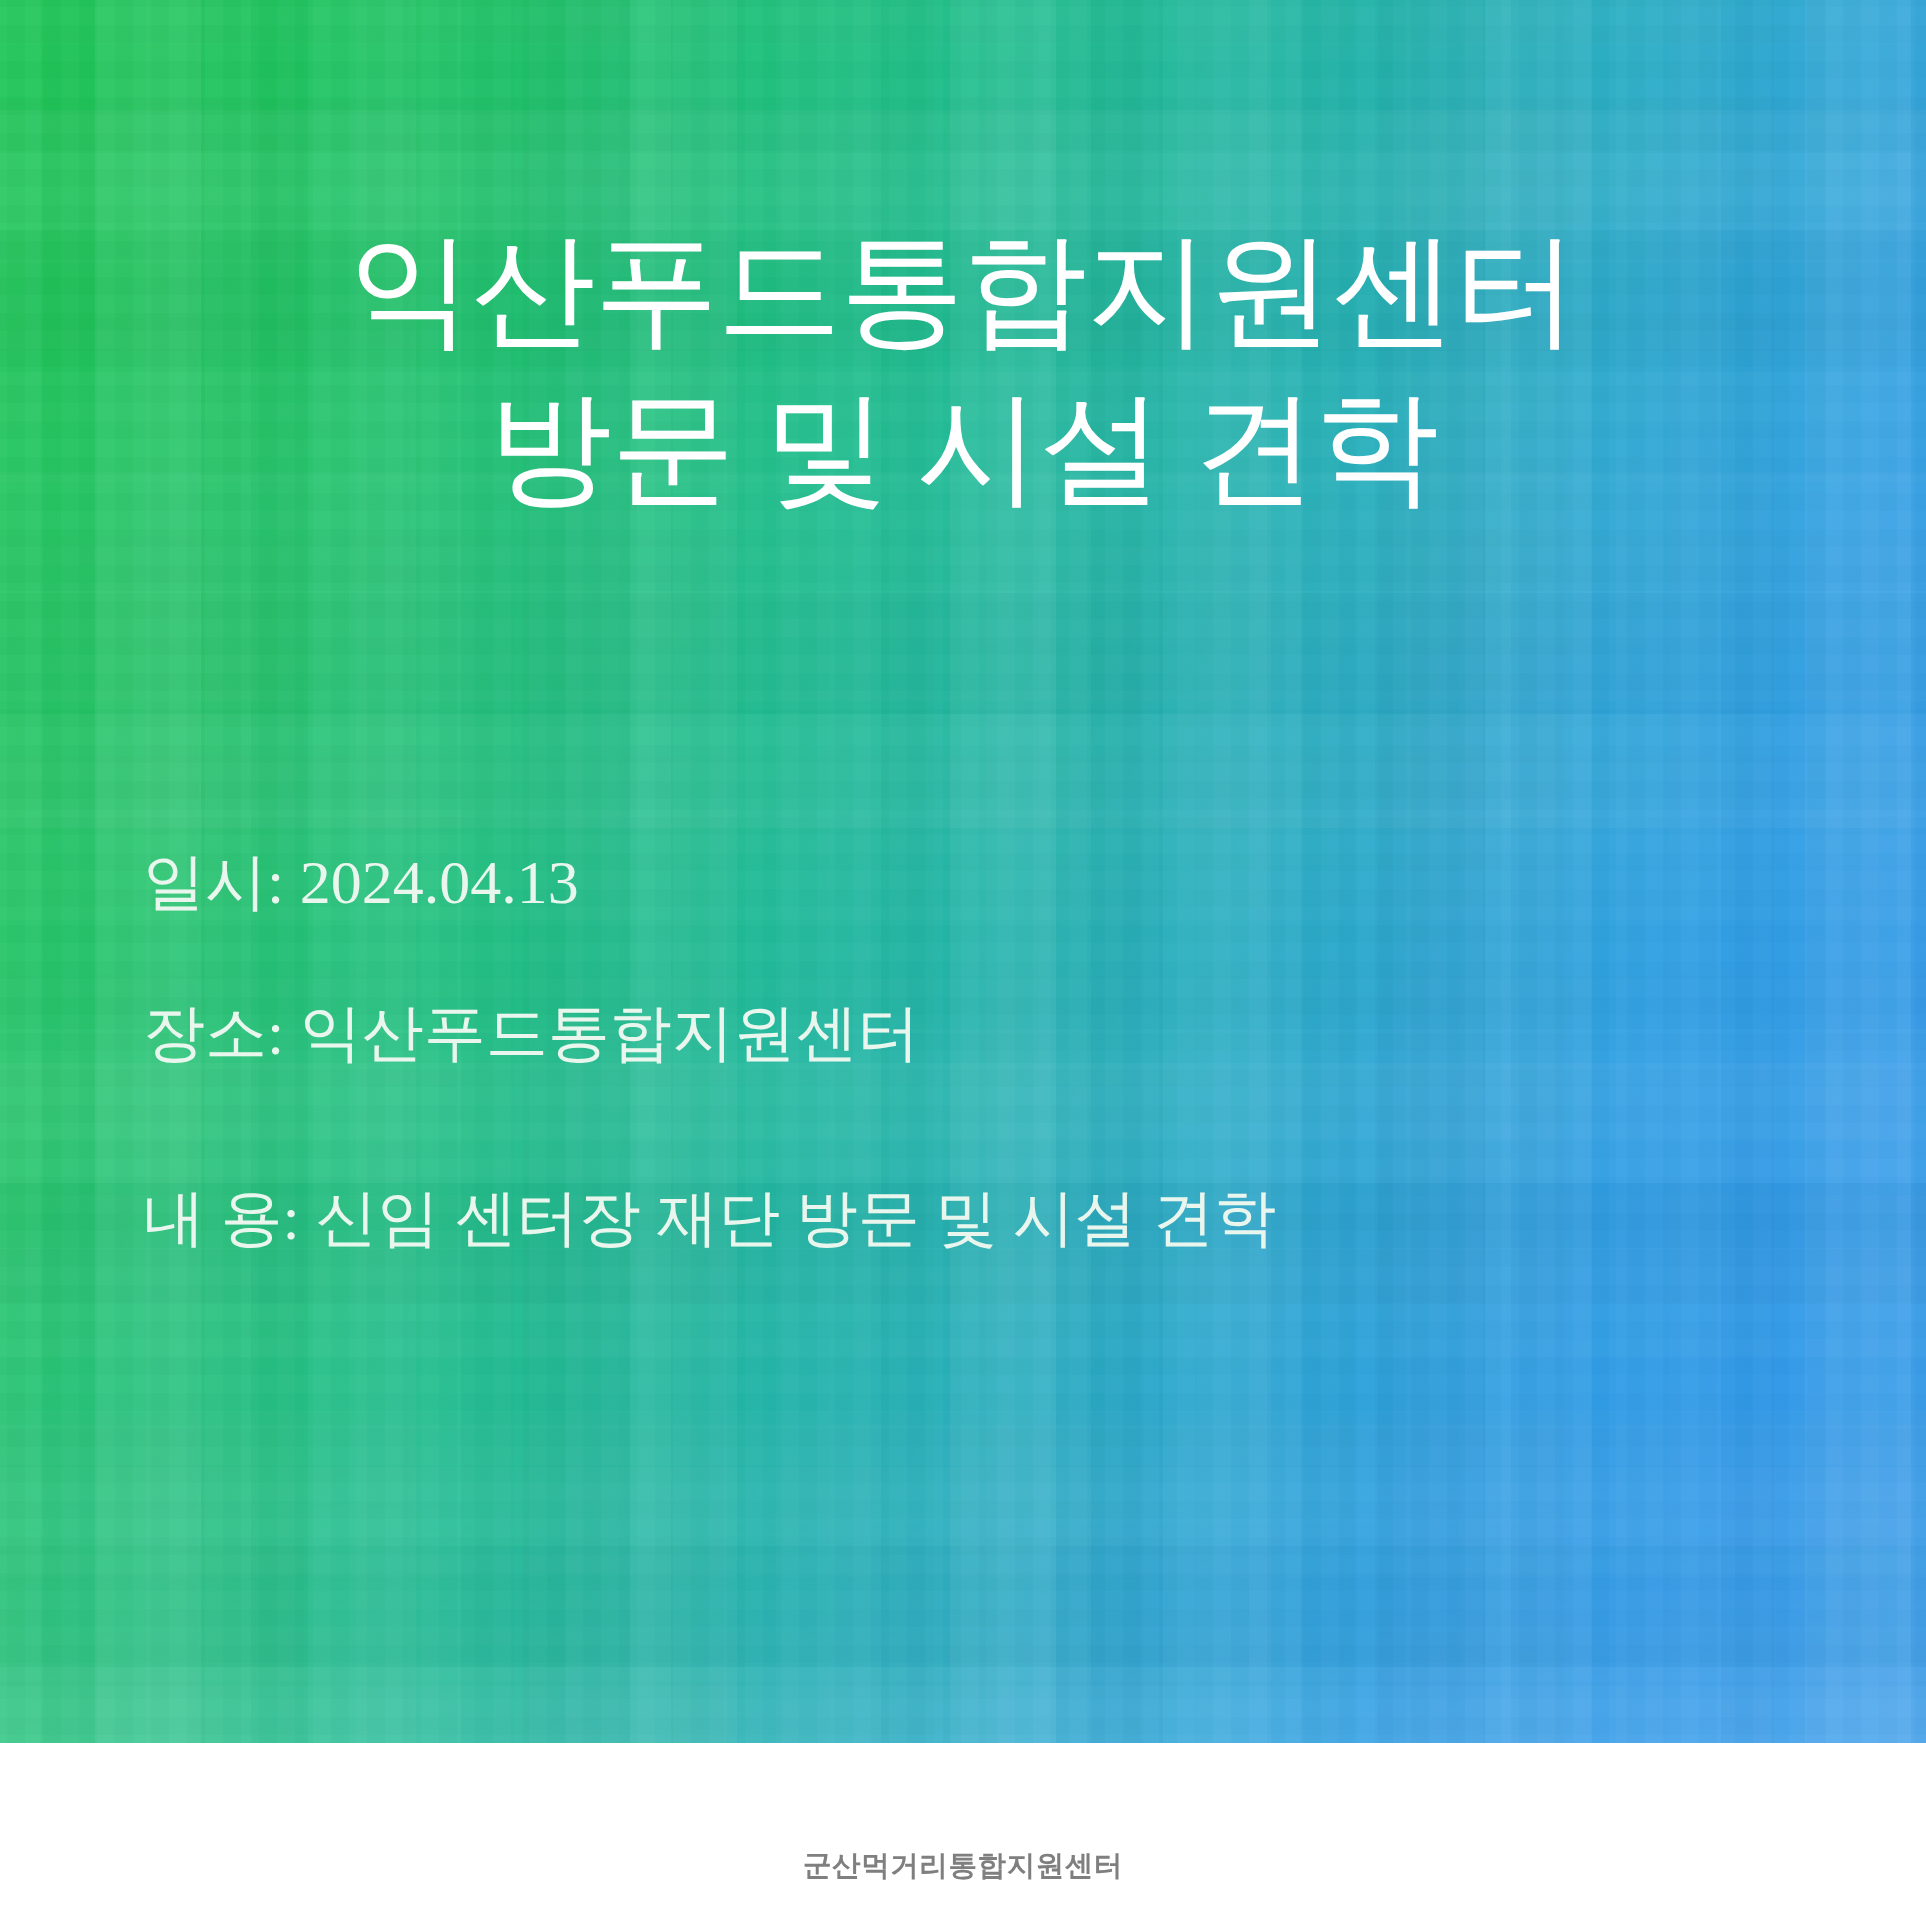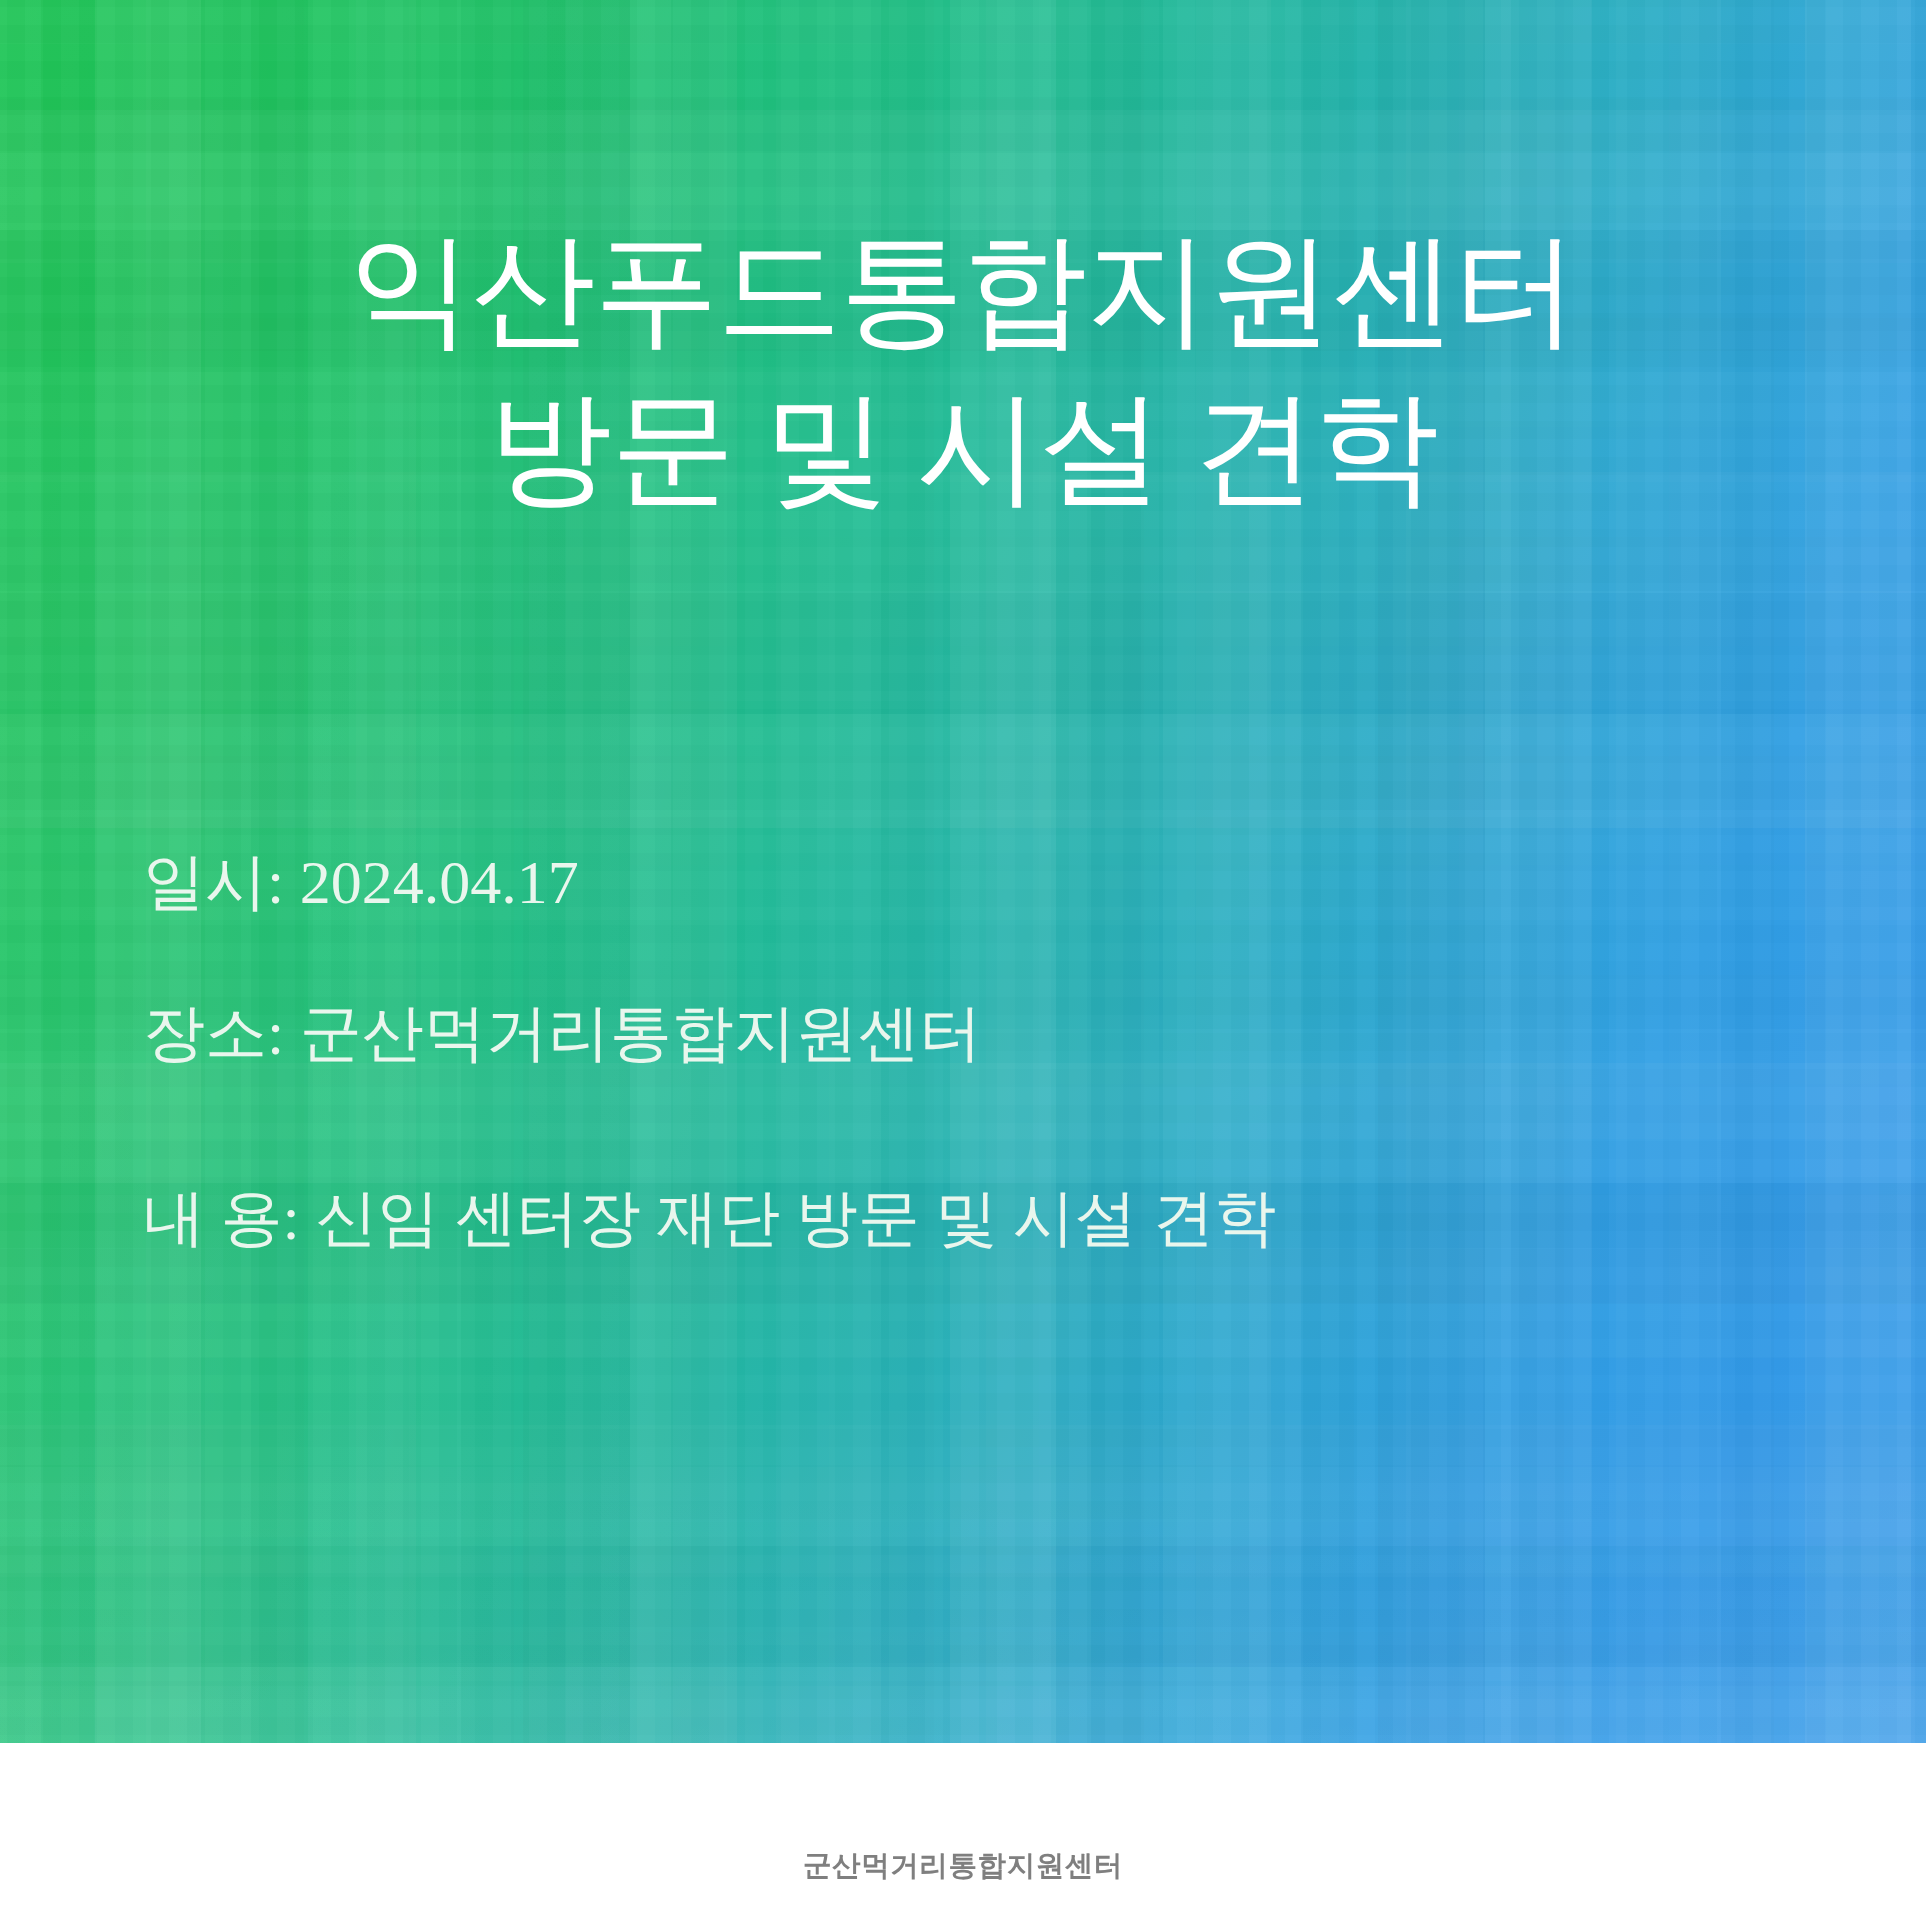--- a/index.html
+++ b/index.html
@@ -171,24 +171,24 @@
     <div class="mosaic3"></div>
     <div class="seams"></div>
 
     <div class="headline">
       <span class="ln ln1">익산푸드통합지원센터</span>
       <span class="ln ln2">방문 및 시설 견학</span>
     </div>
 
     <div class="details">
       <div class="row">
-        <span>일시: 2024.04.17</span>
+        <span>일시: 2024.04.13</span>
       </div>
       <div class="row">
-        <span>장소: 군산먹거리통합지원센터</span>
+        <span>장소: 익산푸드통합지원센터</span>
       </div>
       <div class="row">
         <span>내 용: 신임 센터장 재단 방문 및 시설 견학</span>
       </div>
     </div>
   </div>
 
   <div class="footer">
     <div class="footer-label">군산먹거리통합지원센터</div>
   </div>

